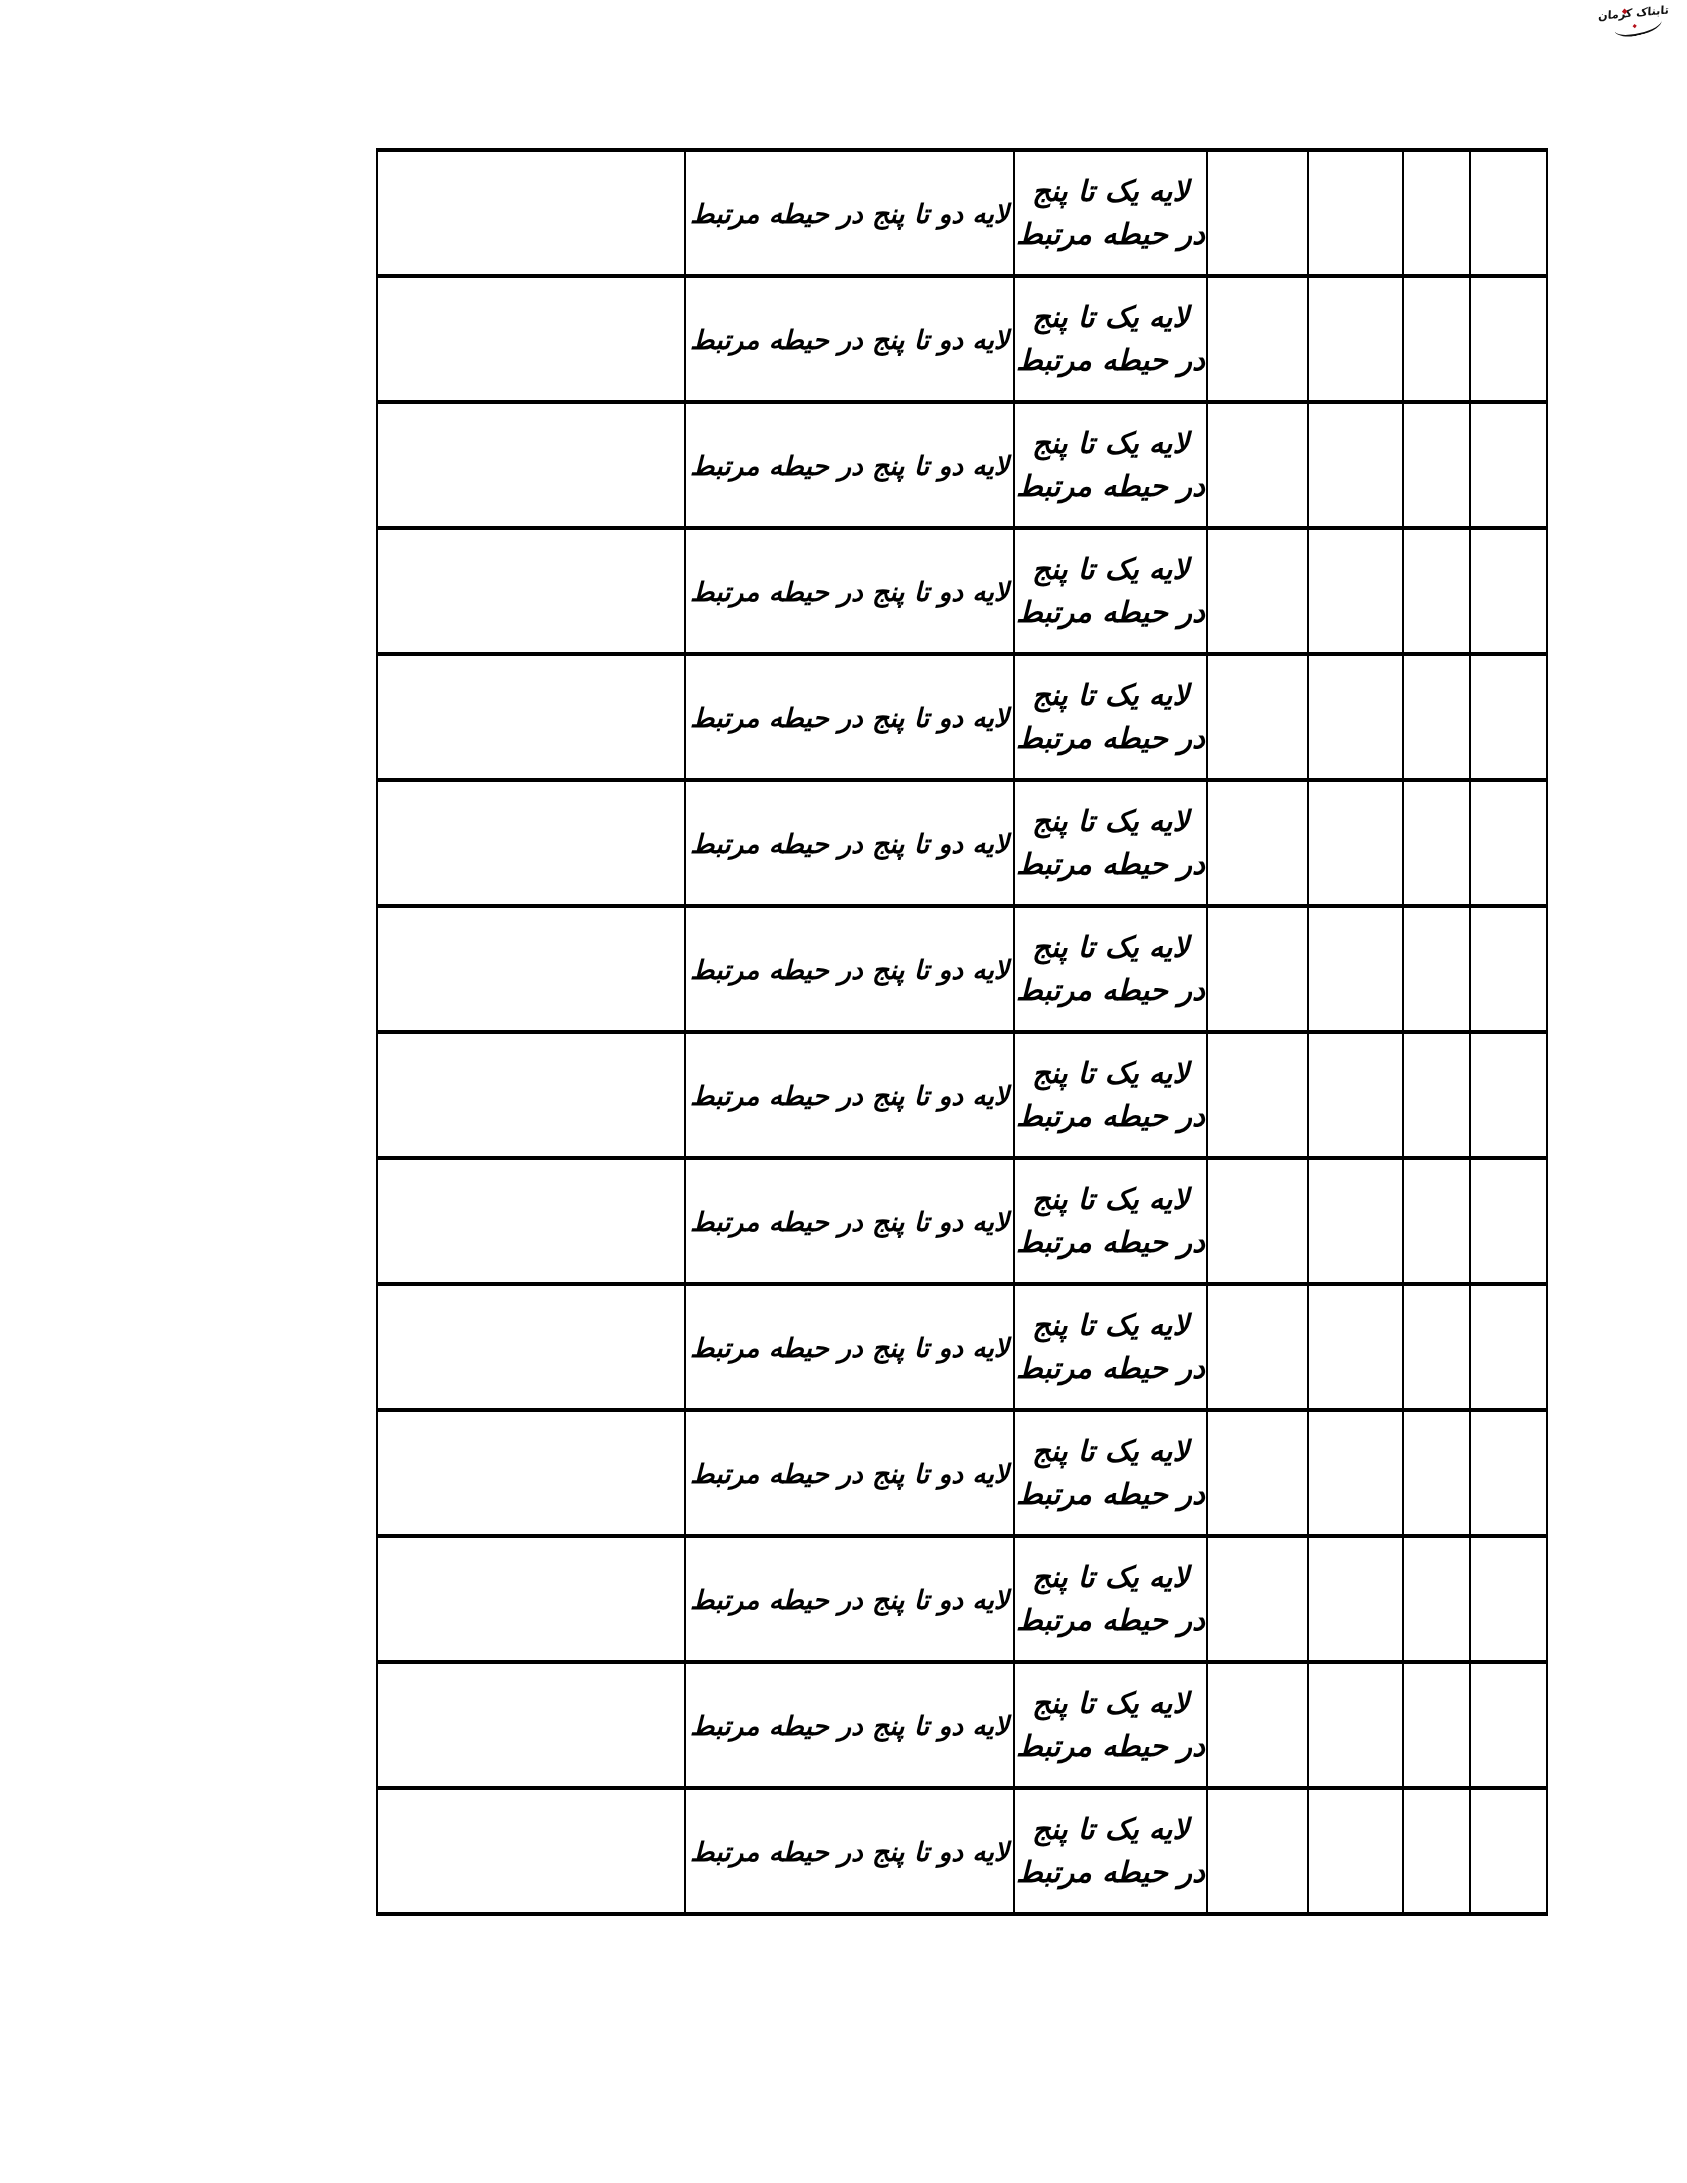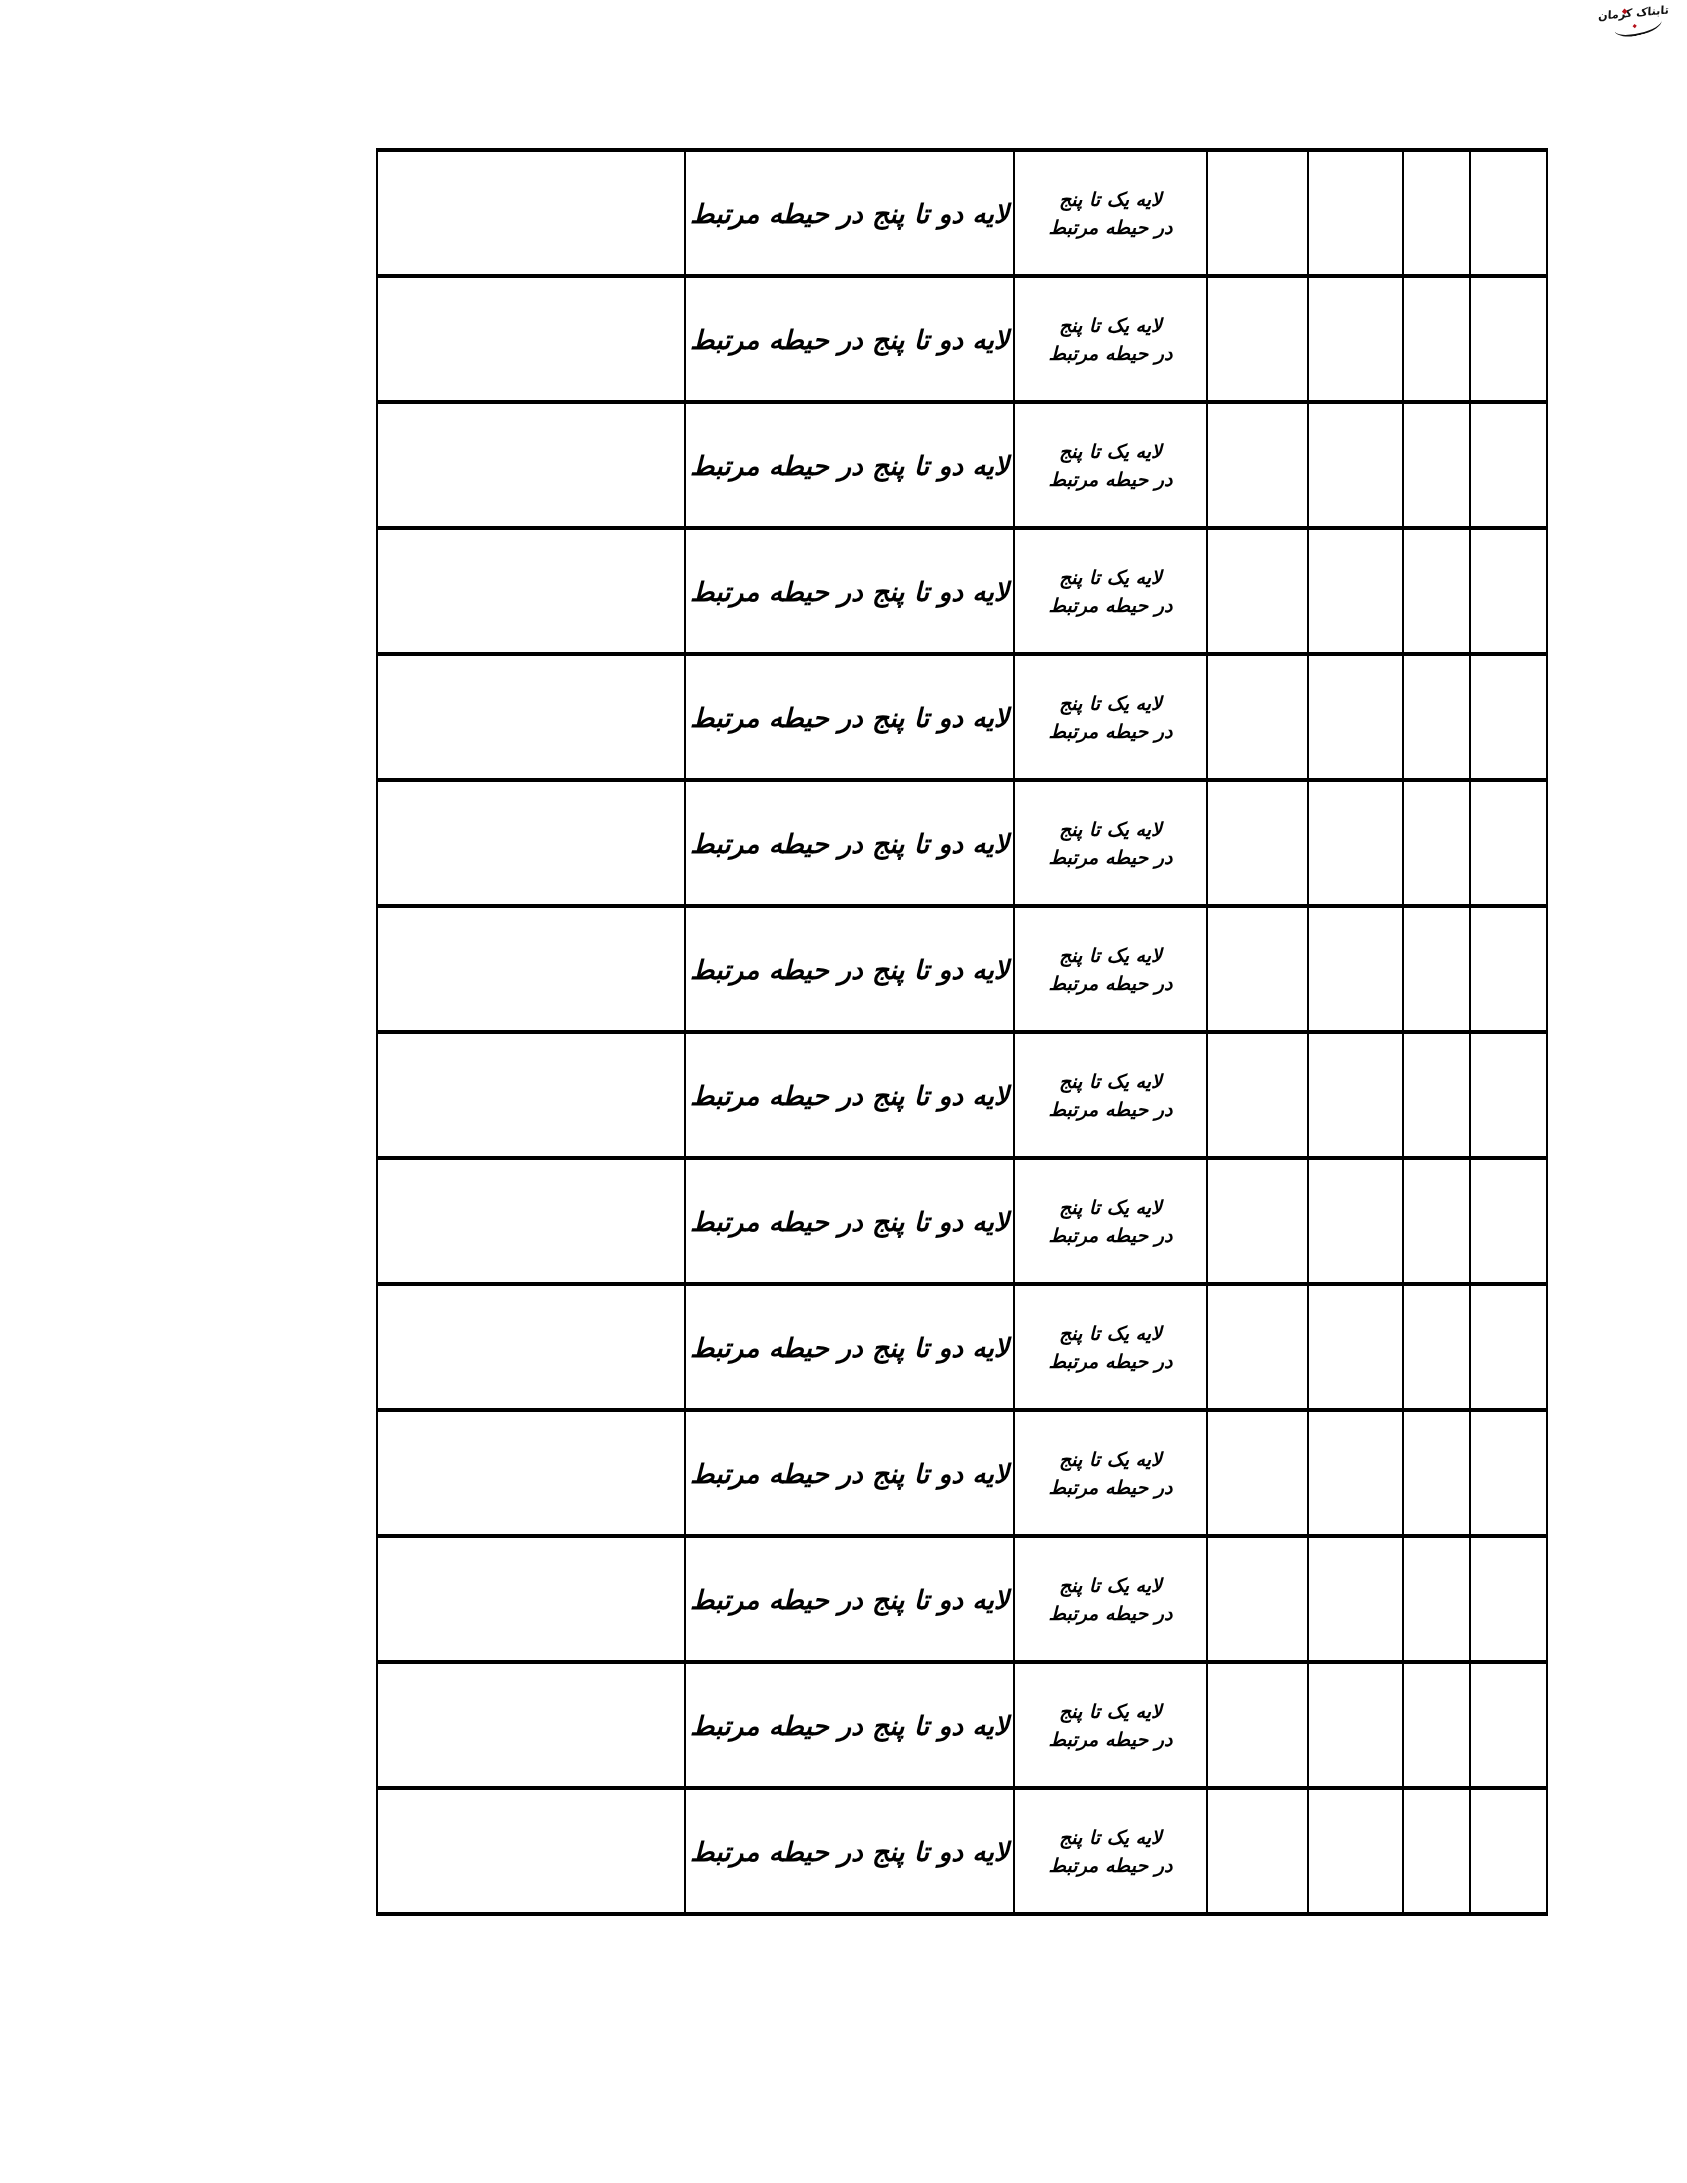--- a/index.html
+++ b/index.html
@@ -91,21 +91,21 @@
     font-weight: bold;
     color: #000000;
     font-family: "DejaVu Sans", sans-serif;
   }
   td.col-layer25 {
     font-size: 26.5px;
     white-space: nowrap;
     padding-top: 10.6px;
   }
   td.col-layer15 {
-    font-size: 19px;
+    font-size: 29px;
     line-height: 1.5;
     white-space: nowrap;
   }
 </style>
 </head>
 <body>
 
 <div class="logo">
   <span class="logo-swoosh"></span>
   <span class="logo-text">تابناک کرمان</span>

